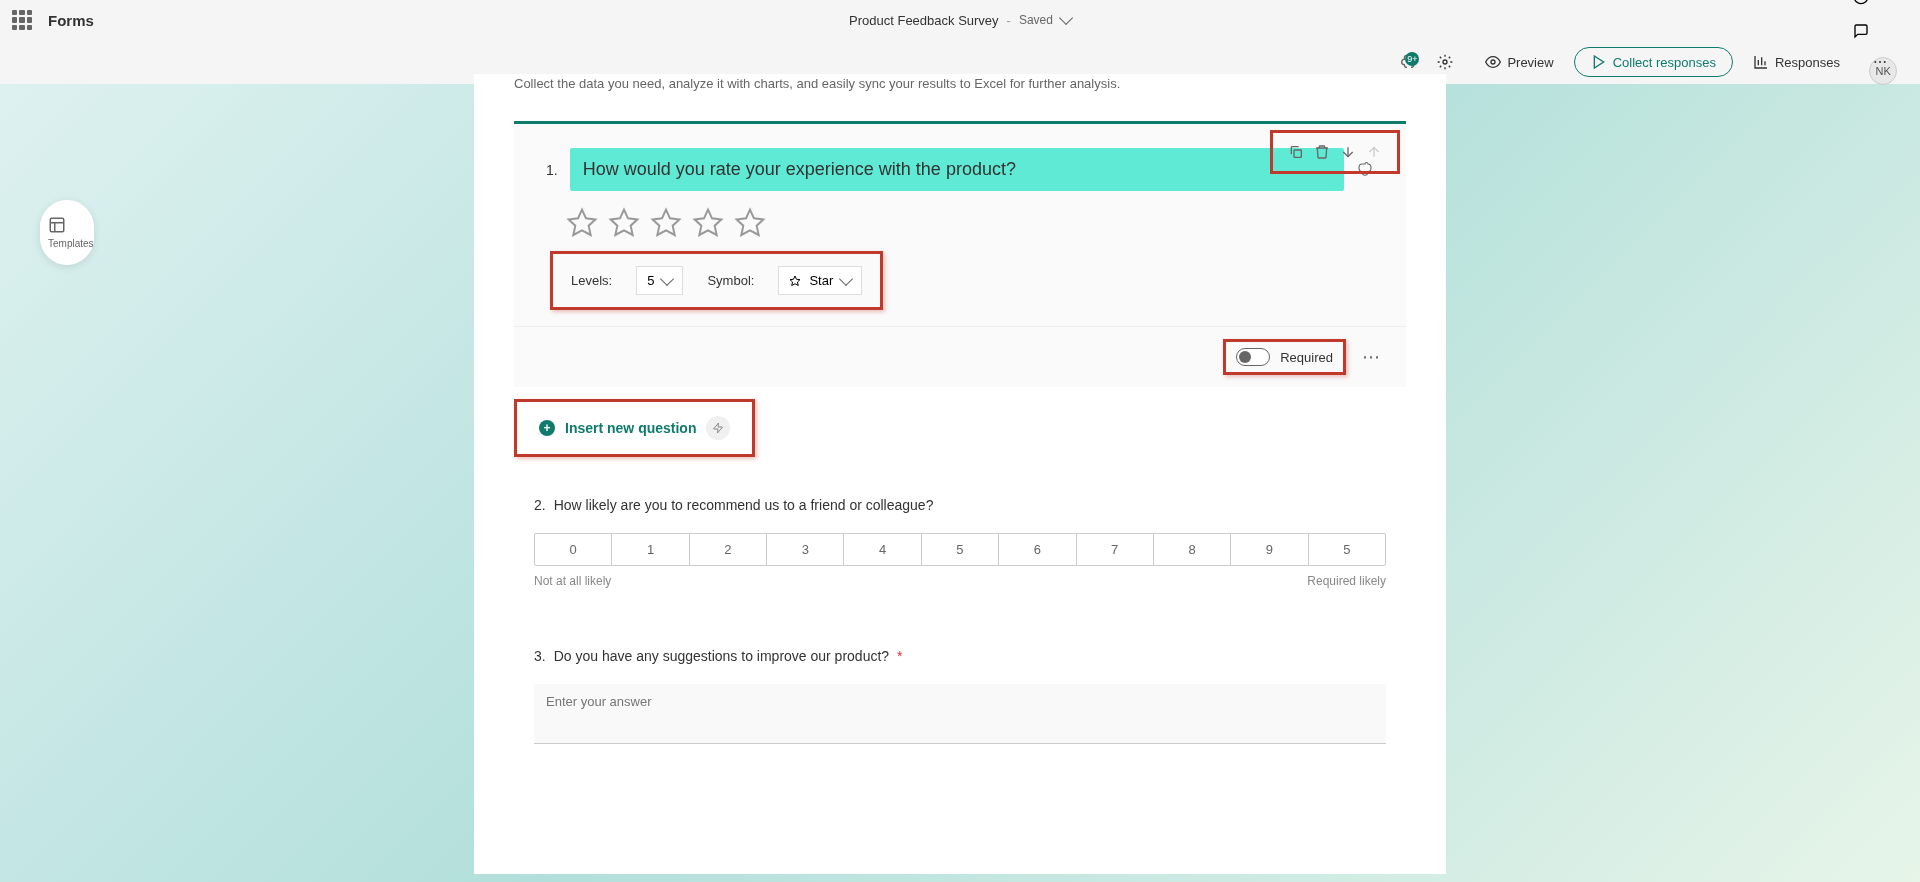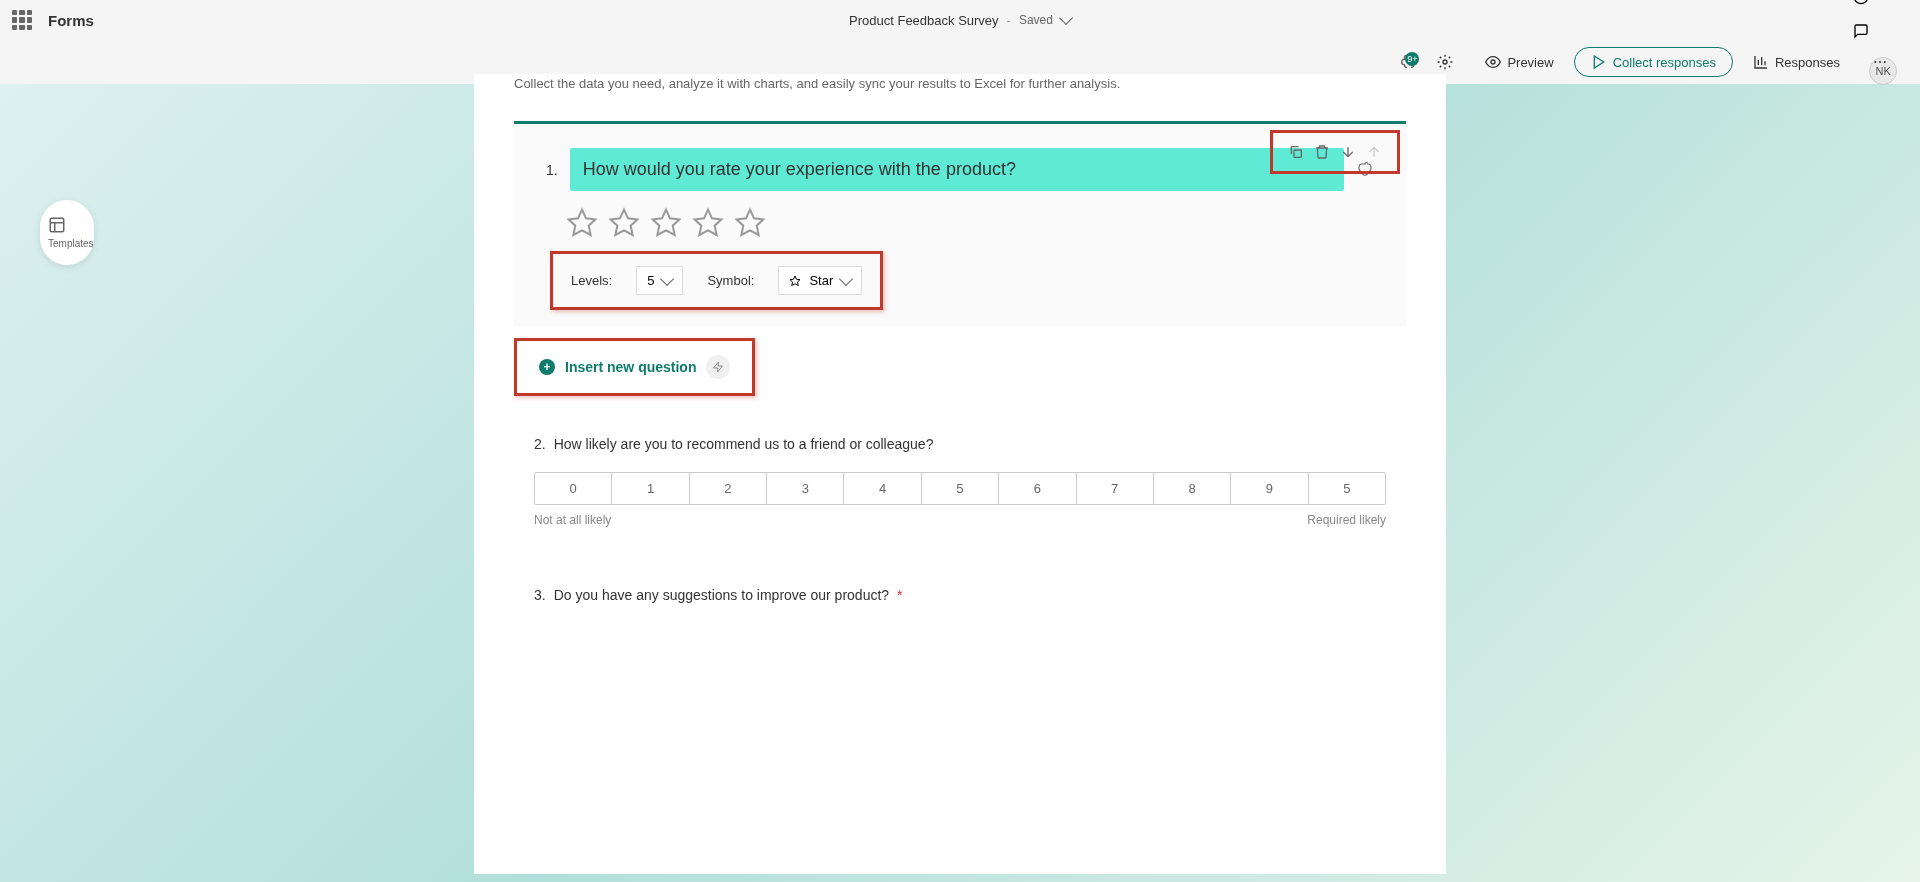--- a/index.html
+++ b/index.html
@@ -223,20 +223,27 @@
           <div class="select-box">
             <svg class="star-sm" viewBox="0 0 24 24" fill="none" stroke="currentColor" stroke-width="2">
                 <polygon points="12 2 15 8.5 22 9.3 17 14 18.5 21 12 17.5 5.5 21 7 14 2 9.3 9 8.5 12 2"></polygon>
               </svg>
             <span>Star</span>
             <span class="chev-down"></span>
           </div>
         </div>
       </div>
 
+      <div class="q-footer">
+        <div class="required-box">
+          <div class="toggle"></div>
+          <span class="req-label">Required</span>
+        </div>
+        <span class="more-dots">⋯</span>
+      </div>
     </div>
 
     <div class="insert-q">
       <div class="plus-circle">+</div>
       <span class="txt">Insert new question</span>
       <div class="lightning">
           <svg width="12" height="12" viewBox="0 0 24 24" fill="none" stroke="currentColor" stroke-width="2">
             <polygon points="13 2 3 14 12 14 11 22 21 10 12 10 13 2"></polygon>
           </svg>
         </div>
@@ -265,16 +272,17 @@
         <span>Required likely</span>
       </div>
     </div>
 
     <div class="q-static text-q">
       <div class="q-title">
         <span>3.</span>
         <span>Do you have any suggestions to improve our product?</span>
         <span class="req-star">*</span>
       </div>
+      <textarea placeholder="Enter your answer" style=""></textarea>
     </div>
 
   </div>
 </div>
 
 </body></html>

